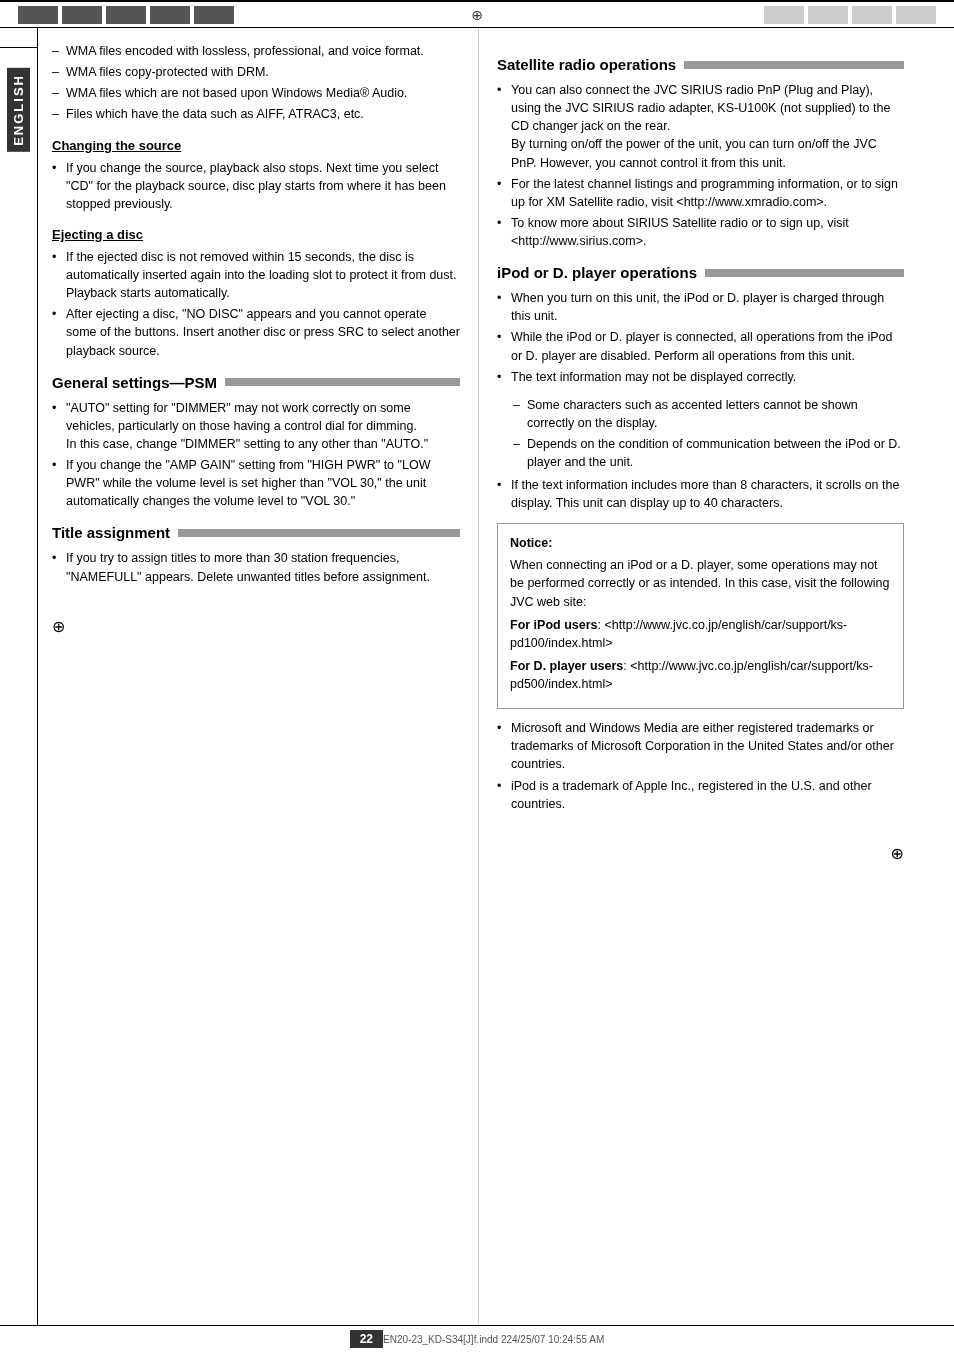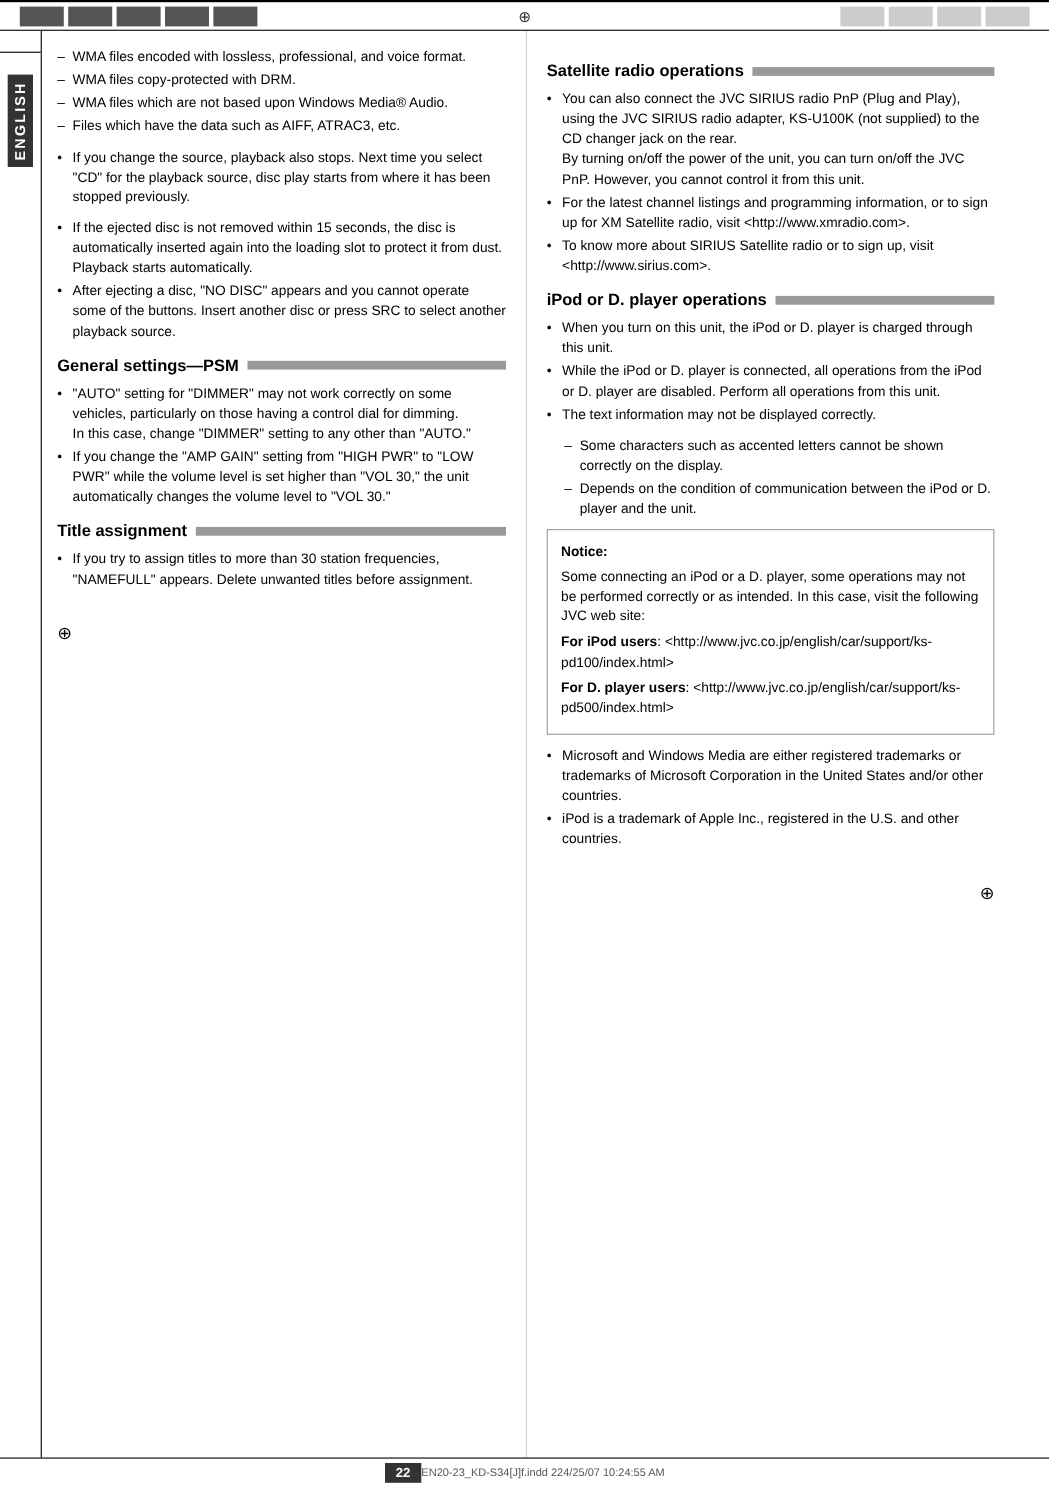--- a/index.html
+++ b/index.html
@@ -210,24 +210,26 @@
 
     <div class="left-col">
 
       <ul class="bullet-list">
         <li>WMA files encoded with lossless, professional, and voice format.</li>
         <li>WMA files copy-protected with DRM.</li>
         <li>WMA files which are not based upon Windows Media® Audio.</li>
         <li>Files which have the data such as AIFF, ATRAC3, etc.</li>
       </ul>
 
+      <span class="section-heading">Changing the source</span>
       <ul class="bullet-list dot-list">
         <li>If you change the source, playback also stops. Next time you select "CD" for the playback source, disc play starts from where it has been stopped previously.</li>
       </ul>
 
+      <span class="section-heading">Ejecting a disc</span>
       <ul class="bullet-list dot-list">
         <li>If the ejected disc is not removed within 15 seconds, the disc is automatically inserted again into the loading slot to protect it from dust. Playback starts automatically.</li>
         <li>After ejecting a disc, "NO DISC" appears and you cannot operate some of the buttons. Insert another disc or press SRC to select another playback source.</li>
       </ul>
 
       <div class="section-heading-bar">
         <span>General settings—PSM</span>
         <span class="bar"></span>
       </div>
       <ul class="bullet-list dot-list">
@@ -274,24 +276,27 @@
       <ul class="bullet-list dot-list">
         <li>When you turn on this unit, the iPod or D. player is charged through this unit.</li>
         <li>While the iPod or D. player is connected, all operations from the iPod or D. player are disabled. Perform all operations from this unit.</li>
         <li>The text information may not be displayed correctly.</li>
       </ul>
 
       <ul class="bullet-list" style="margin-left:16px;margin-bottom:5px;">
         <li>Some characters such as accented letters cannot be shown correctly on the display.</li>
         <li>Depends on the condition of communication between the iPod or D. player and the unit.</li>
       </ul>
+      <ul class="bullet-list dot-list">
+        <li>If the text information includes more than 8 characters, it scrolls on the display. This unit can display up to 40 characters.</li>
+      </ul>
 
       <div class="notice-box">
         <div class="notice-title">Notice:</div>
-        <p>Some connecting an iPod or a D. player, some operations may not be performed correctly or as intended. In this case, visit the following JVC web site:</p>
+        <p>When connecting an iPod or a D. player, some operations may not be performed correctly or as intended. In this case, visit the following JVC web site:</p>
         <p>
           <span class="notice-bold">For iPod users</span><span>: &lt;http://www.jvc.co.jp/english/car/support/ks-pd100/index.html&gt;</span>
         </p>
         <p>
           <span class="notice-bold">For D. player users</span><span>: &lt;http://www.jvc.co.jp/english/car/support/ks-pd500/index.html&gt;</span>
         </p>
       </div>
 
       <ul class="bullet-list dot-list">
         <li>Microsoft and Windows Media are either registered trademarks or trademarks of Microsoft Corporation in the United States and/or other countries.</li>

